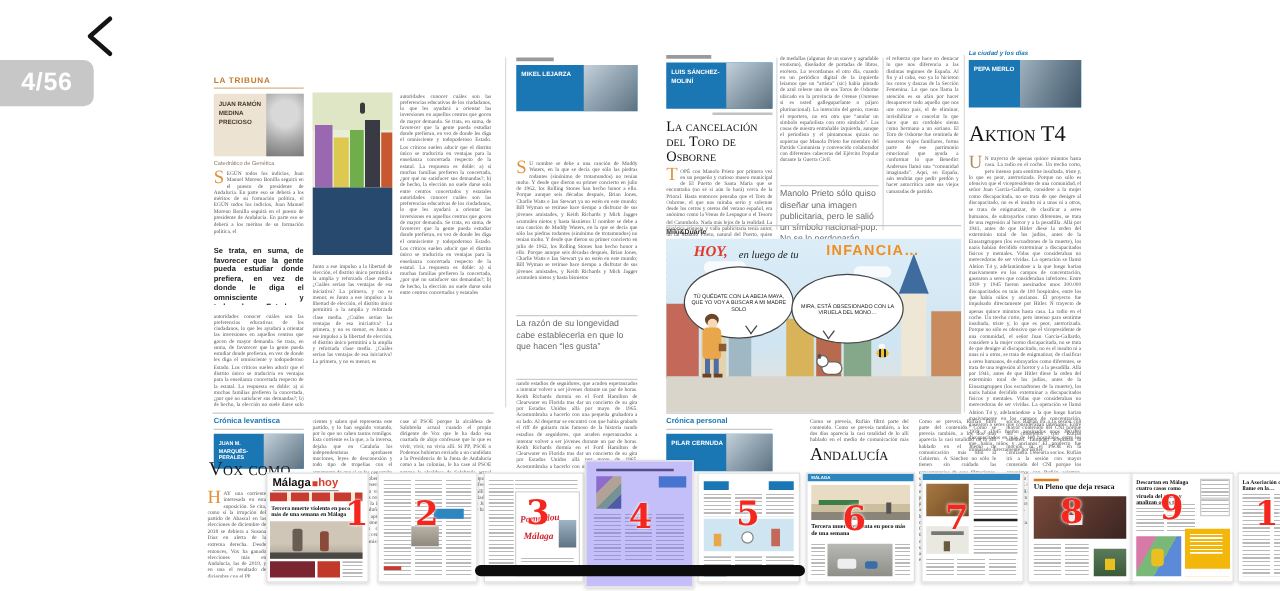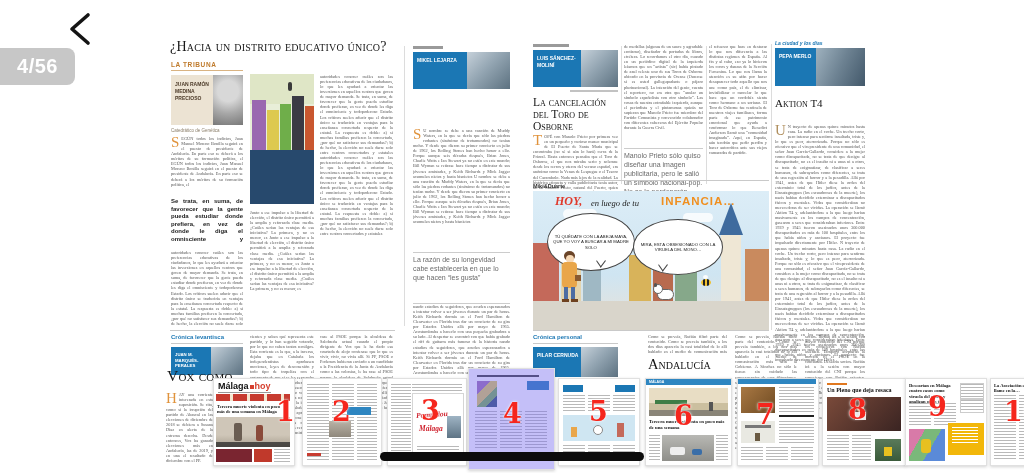--- a/index.html
+++ b/index.html
@@ -91,21 +91,20 @@
 
   <button class="back-btn">
     <svg width="44" height="42" viewBox="0 0 44 42">
       <polyline points="28,7 12,21 28,35" fill="none" stroke="#141414" stroke-width="3.6" stroke-linecap="round" stroke-linejoin="round"></polyline>
     </svg>
   </button>
   <div class="page-badge">4/56</div>
 
   <div class="abs" style="left:0;top:0;width:1024px;height:473px;">
 
-    <div class="hl" style="left:170px;top:40px;font-size:14px;">¿Hacia un distrito educativo único?</div>
 
     <div class="k-orange" style="left:171px;top:61px;">LA TRIBUNA</div>
     <div class="rule" style="left:171px;top:70px;width:72px;height:1px;background:#d9b382;"></div>
 
     <div class="acard" style="left:171px;top:75px;width:72px;height:50px;">
       <div class="acard-nm">JUAN RAMÓN MEDINA PRECIOSO</div>
       <div class="acard-ph"></div>
     </div>
     <div class="cap" style="left:171px;top:128px;">Catedrático de Genética</div>
 
@@ -218,21 +217,21 @@
 
       <div class="shape" style="left:168px;top:88px;width:10px;height:7px;border-radius:50%;background:repeating-linear-gradient(90deg,#f0c02e 0 2px,#222 2px 4px);"></div>
       <div class="shape" style="left:170px;top:84px;width:5px;height:4px;background:rgba(255,255,255,.9);border-radius:50%;"></div>
     </div>
 
     <div class="bk it" style="left:775px;top:40px;">La ciudad y los días</div>
     <div class="abox" style="left:775px;top:48px;width:90px;height:38px;">
       <div class="nm">PEPA MERLO</div>
       <div class="ph" style="width:55%;background:linear-gradient(115deg,#9fb2bf 0%,#6d8292 50%,#42586a 100%);"></div>
     </div>
-    <div class="h2" style="left:775px;top:98px;width:90px;font-size:11px;">Aktion T4</div>
+    <div class="h2" style="left:775px;top:98px;width:90px;font-size:18px;">Aktion T4</div>
     <div class="bt" style="left:775px;top:124px;width:90px;height:252px;">
       <span class="dc gray">U</span><span>N trayecto de apenas quince minutos hasta casa. La radio en el coche. Un trecho corto, pero intenso para sentirme insultada, triste y, lo que es peor, aterrorizada. Porque no sólo es ofensivo que el vicepresidente de una comunidad, el señor Juan García-Gallardo, considere a la mujer como discapacitada, no se trata de que denigre al discapacitado, no es el insulto ni a unas ni a otros, se trata de enigmatizar, de clasificar a seres humanos, de subrayarlos como diferentes, se trata de una regresión al horror y a la pesadilla. Allá por 1941, antes de que Hitler diese la orden del exterminio total de los judíos, antes de la Einsatzgruppen (los escuadrones de la muerte), los nazis habían decidido exterminar a discapacitados físicos y mentales. Vidas que consideraban no merecedoras de ser vividas. La operación se llamó Aktion T4 y, adelantándose a la que luego harían masivamente en los campos de concentración, gasearon a seres que consideraban inferiores. Entre 1939 y 1945 fueron asesinados unos 300.000 discapacitados en más de 100 hospitales, entre los que había niños y ancianos. El proyecto fue impulsado directamente por Hitler. N trayecto de apenas quince minutos hasta casa. La radio en el coche. Un trecho corto, pero intenso para sentirme insultada, triste y, lo que es peor, aterrorizada. Porque no sólo es ofensivo que el vicepresidente de una comunidad, el señor Juan García-Gallardo, considere a la mujer como discapacitada, no se trata de que denigre al discapacitado, no es el insulto ni a unas ni a otros, se trata de enigmatizar, de clasificar a seres humanos, de subrayarlos como diferentes, se trata de una regresión al horror y a la pesadilla. Allá por 1941, antes de que Hitler diese la orden del exterminio total de los judíos, antes de la Einsatzgruppen (los escuadrones de la muerte), los nazis habían decidido exterminar a discapacitados físicos y mentales. Vidas que consideraban no merecedoras de ser vividas. La operación se llamó Aktion T4 y, adelantándose a la que luego harían masivamente en los campos de concentración, gasearon a seres que consideraban inferiores. Entre 1939 y 1945 fueron asesinados unos 300.000 discapacitados en más de 100 hospitales, entre los que había niños y ancianos. El proyecto fue impulsado directamente por Hitler.</span>
     </div>
 
     <div class="rule" style="left:533px;top:330px;width:236px;height:1px;"></div>
     <div class="bk" style="left:533px;top:334px;">Crónica personal</div>
     <div class="rule" style="left:533px;top:343px;width:85px;height:1px;"></div>
     <div class="abox" style="left:533px;top:347px;width:85px;height:30px;">
       <div class="nm">PILAR CERNUDA</div>
       <div class="ph"></div>

